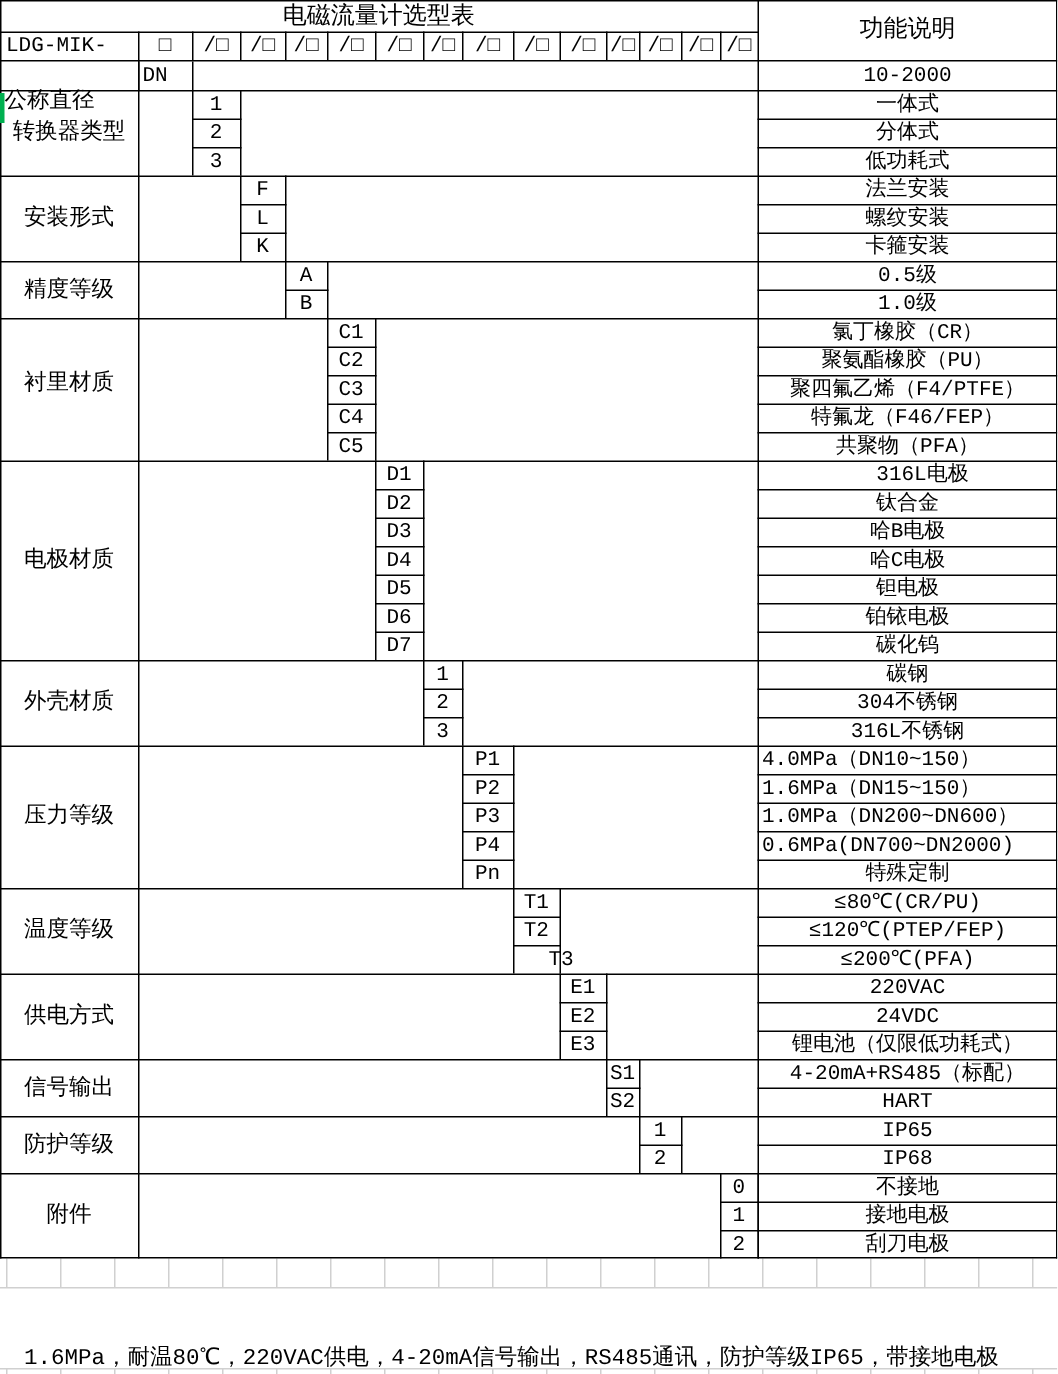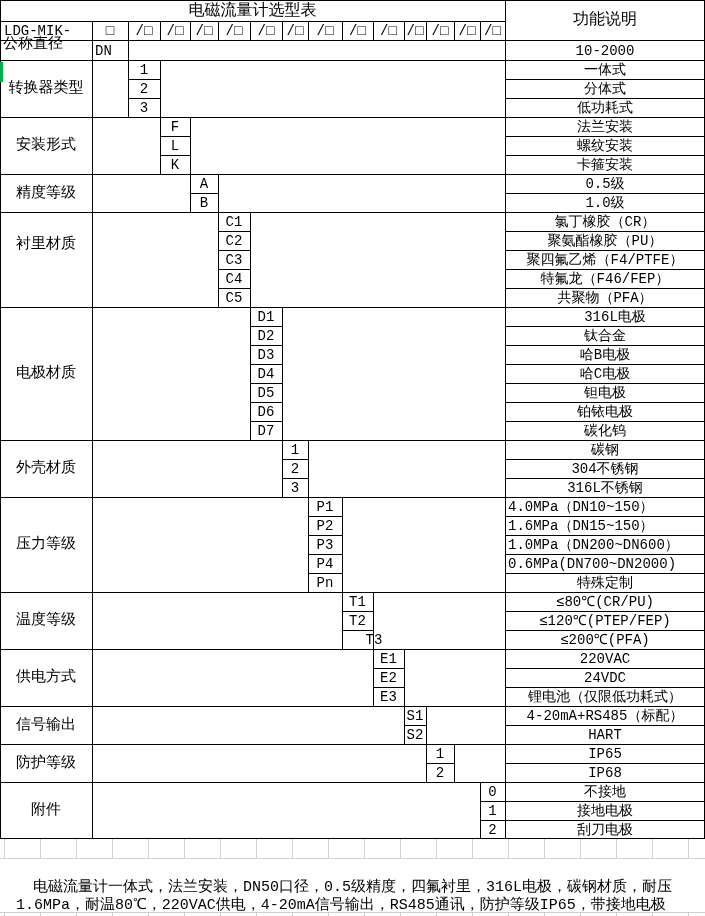--- a/index.html
+++ b/index.html
@@ -66,21 +66,21 @@
       <div class="vl" style="left: 454px; top: 21px; width: 1px; height: 19px; background: rgb(0, 0, 0);"></div>
       <div class="cell" style="left: 480px; top: 22px; width: 25px; height: 18px;">/□</div>
       <div class="vl" style="left: 480px; top: 21px; width: 1px; height: 19px; background: rgb(0, 0, 0);"></div>
       <div class="vl" style="left: 0px; top: 0px; width: 1px; height: 839px; background: rgb(0, 0, 0);"></div>
       <div class="vl" style="left: 704px; top: 0px; width: 1px; height: 839px; background: rgb(0, 0, 0);"></div>
       <div class="vl" style="left: 505px; top: 0px; width: 1px; height: 839px; background: rgb(0, 0, 0);"></div>
       <div class="vl" style="left: 92px; top: 21px; width: 1px; height: 818px; background: rgb(0, 0, 0);"></div>
       <div class="hl" style="left: 0px; top: 0px; width: 705px; height: 1px; background: rgb(0, 0, 0);"></div>
       <div class="hl" style="left: 0px; top: 21px; width: 506px; height: 1px; background: rgb(0, 0, 0);"></div>
       <div class="hl" style="left: 0px; top: 40px; width: 705px; height: 1px; background: rgb(0, 0, 0);"></div>
-      <div class="cell label-cell left" style="left: 0px; top: 35px; width: 92px; height: 19px;">公称直径</div>
+      <div class="cell label-cell left" style="left: 0px; top: 58px; width: 92px; height: 19px;">公称直径</div>
       <div class="vl" style="left: 92px; top: 41px; width: 1px; height: 19px; background: rgb(0, 0, 0);"></div>
       <div class="vl" style="left: 128px; top: 41px; width: 1px; height: 19px; background: rgb(0, 0, 0);"></div>
       <div class="cell left" style="left: 92px; top: 41px; width: 36px; height: 19px;">DN</div>
       <div class="cell desc-cell" style="left: 505px; top: 41px; width: 200px; height: 19px;">10-2000</div>
       <div class="hl" style="left: 0px; top: 60px; width: 705px; height: 1px; background: rgb(0, 0, 0);"></div>
       <div class="cell label-cell" style="left: 0px; top: 60px; width: 92px; height: 57px;">转换器类型</div>
       <div class="vl" style="left: 128px; top: 60px; width: 1px; height: 57px; background: rgb(0, 0, 0);"></div>
       <div class="vl" style="left: 160px; top: 60px; width: 1px; height: 57px; background: rgb(0, 0, 0);"></div>
       <div class="cell" style="left: 128px; top: 60px; width: 32px; height: 19px;">1</div>
       <div class="cell desc-cell" style="left: 505px; top: 60px; width: 200px; height: 19px;">一体式</div>
@@ -110,21 +110,21 @@
       <div class="cell label-cell" style="left: 0px; top: 174px; width: 92px; height: 38px;">精度等级</div>
       <div class="vl" style="left: 190px; top: 174px; width: 1px; height: 38px; background: rgb(0, 0, 0);"></div>
       <div class="vl" style="left: 218px; top: 174px; width: 1px; height: 38px; background: rgb(0, 0, 0);"></div>
       <div class="cell" style="left: 190px; top: 174px; width: 28px; height: 19px;">A</div>
       <div class="cell desc-cell" style="left: 505px; top: 174px; width: 200px; height: 19px;">0.5级</div>
       <div class="cell" style="left: 190px; top: 193px; width: 28px; height: 19px;">B</div>
       <div class="cell desc-cell" style="left: 505px; top: 193px; width: 200px; height: 19px;">1.0级</div>
       <div class="hl" style="left: 190px; top: 193px; width: 29px; height: 1px; background: rgb(0, 0, 0);"></div>
       <div class="hl" style="left: 505px; top: 193px; width: 200px; height: 1px; background: rgb(0, 0, 0);"></div>
       <div class="hl" style="left: 0px; top: 212px; width: 705px; height: 1px; background: rgb(0, 0, 0);"></div>
-      <div class="cell label-cell" style="left: 0px; top: 196px; width: 92px; height: 95px; font-family: Liberation Serif, serif;">衬里材质</div>
+      <div class="cell label-cell" style="left: 0px; top: 208px; width: 92px; height: 95px;">衬里材质</div>
       <div class="vl" style="left: 218px; top: 212px; width: 1px; height: 95px; background: rgb(0, 0, 0);"></div>
       <div class="vl" style="left: 250px; top: 212px; width: 1px; height: 95px; background: rgb(0, 0, 0);"></div>
       <div class="cell" style="left: 218px; top: 212px; width: 32px; height: 19px;">C1</div>
       <div class="cell desc-cell" style="left: 505px; top: 212px; width: 200px; height: 19px;">氯丁橡胶（CR）</div>
       <div class="cell" style="left: 218px; top: 231px; width: 32px; height: 19px;">C2</div>
       <div class="cell desc-cell" style="left: 505px; top: 231px; width: 200px; height: 19px;">聚氨酯橡胶（PU）</div>
       <div class="hl" style="left: 218px; top: 231px; width: 33px; height: 1px; background: rgb(0, 0, 0);"></div>
       <div class="hl" style="left: 505px; top: 231px; width: 200px; height: 1px; background: rgb(0, 0, 0);"></div>
       <div class="cell" style="left: 218px; top: 250px; width: 32px; height: 19px;">C3</div>
       <div class="cell desc-cell" style="left: 505px; top: 250px; width: 200px; height: 19px;">聚四氟乙烯（F4/PTFE）</div>
@@ -265,21 +265,20 @@
       <div class="cell" style="left: 480px; top: 820px; width: 25px; height: 19px;">2</div>
       <div class="cell desc-cell" style="left: 505px; top: 820px; width: 200px; height: 19px;">刮刀电极</div>
       <div class="hl" style="left: 480px; top: 820px; width: 26px; height: 1px; background: rgb(0, 0, 0);"></div>
       <div class="hl" style="left: 505px; top: 820px; width: 200px; height: 1px; background: rgb(0, 0, 0);"></div>
       <div class="hl" style="left: 0px; top: 838px; width: 705px; height: 1px; background: rgb(0, 0, 0);"></div>
     </div>
 
   <div class="green-marker" style="left: 0px; top: 62px; width: 3px; height: 20px; background: rgb(0, 176, 80);"></div>
 
 
-  <div class="para para1">电磁流量计一体式，法兰安装，DN50口径，0.5级精度，四氟衬里，316L电极，碳钢材质，耐压</div>
   <div class="para para2">1.6MPa，耐温80℃，220VAC供电，4-20mA信号输出，RS485通讯，防护等级IP65，带接地电极</div>
 
 <div class="gl" style="left: 0px; top: 858px; width: 705px; height: 1px; background: rgb(208, 208, 208);"></div>
     <div class="gl" style="left: 0px; top: 912px; width: 705px; height: 1px; background: rgb(208, 208, 208);"></div>
     <div class="gl" style="left: 4px; top: 839px; width: 1px; height: 19px; background: rgb(208, 208, 208);"></div>
     <div class="gl" style="left: 4px; top: 912px; width: 1px; height: 4px; background: rgb(208, 208, 208);"></div>
     <div class="gl" style="left: 40px; top: 839px; width: 1px; height: 19px; background: rgb(208, 208, 208);"></div>
     <div class="gl" style="left: 40px; top: 912px; width: 1px; height: 4px; background: rgb(208, 208, 208);"></div>
     <div class="gl" style="left: 76px; top: 839px; width: 1px; height: 19px; background: rgb(208, 208, 208);"></div>
     <div class="gl" style="left: 76px; top: 912px; width: 1px; height: 4px; background: rgb(208, 208, 208);"></div>

